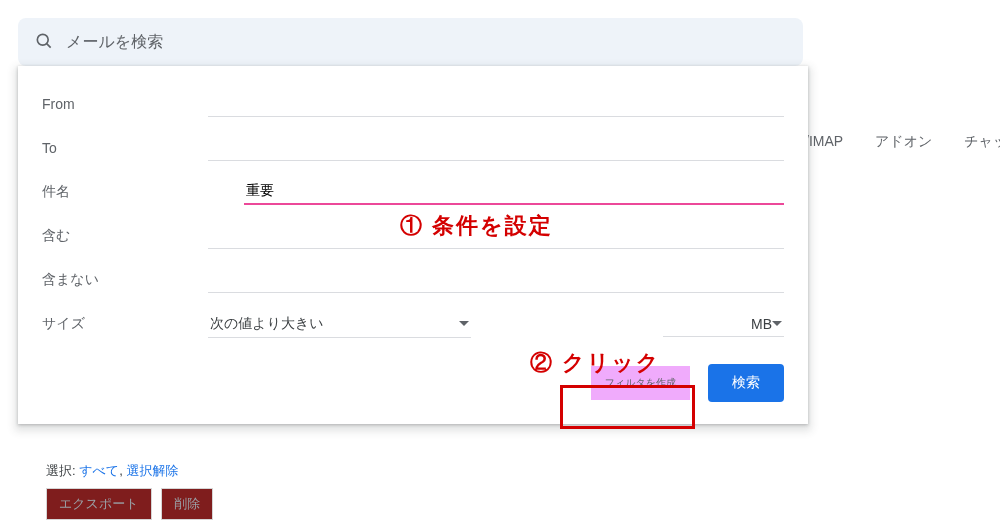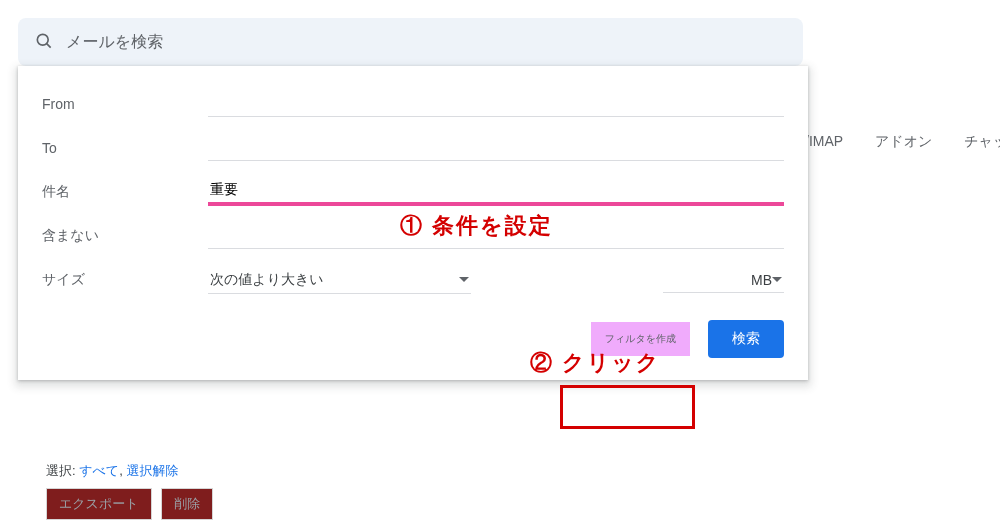--- a/index.html
+++ b/index.html
@@ -73,21 +73,22 @@
     flex: 1;
     border: none;
     border-bottom: 1px solid #dadce0;
     font-size: 14px;
     padding: 4px 2px;
     outline: none;
     background: transparent;
     min-width: 0;
   }
   .underline-input.focus {
-    border-bottom: 4px solid #ec4899;
+    border-bottom: 2px solid #ec4899;
+    margin-left: 36px;
   }
   .size-row .sel {
     display: flex;
     align-items: center;
     justify-content: space-between;
     border-bottom: 1px solid #dadce0;
     padding: 4px 2px;
     font-size: 14px;
     color: #3c4043;
     cursor: pointer;
@@ -210,20 +211,24 @@
   <div class="row">
     <div class="lbl">To</div>
     <input class="underline-input" style="">
   </div>
 
   <div class="row">
     <div class="lbl">件名</div>
     <input class="underline-input focus" value="重要" style="">
   </div>
 
+  <div class="row">
+    <div class="lbl">含む</div>
+    <input class="underline-input" style="">
+  </div>
 
   <div class="row">
     <div class="lbl">含まない</div>
     <input class="underline-input" style="">
   </div>
 
   <div class="row size-row">
     <div class="lbl">サイズ</div>
     <div class="sel op">
       <span>次の値より大きい</span>

